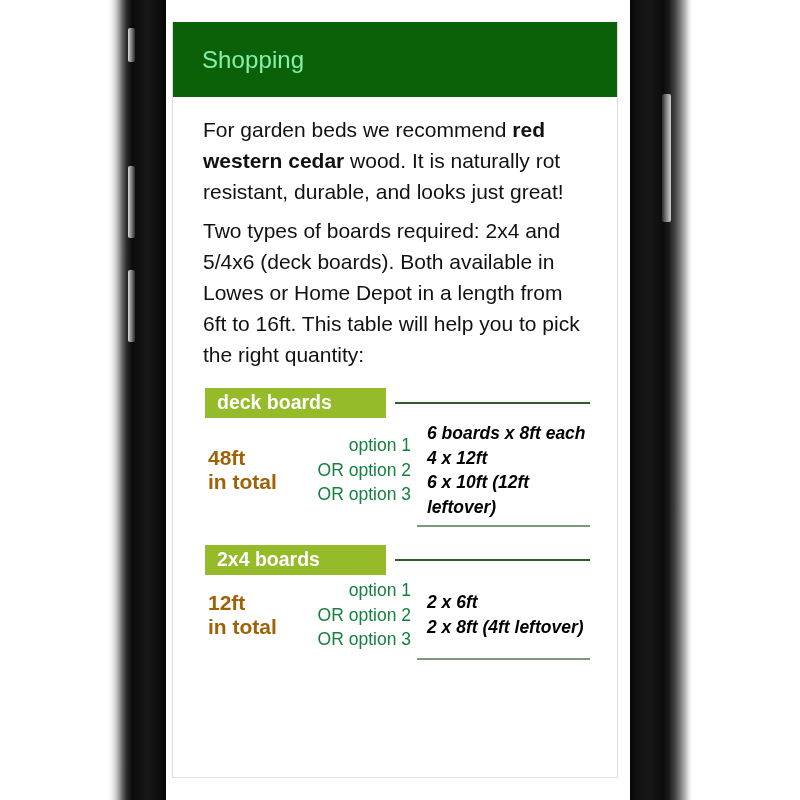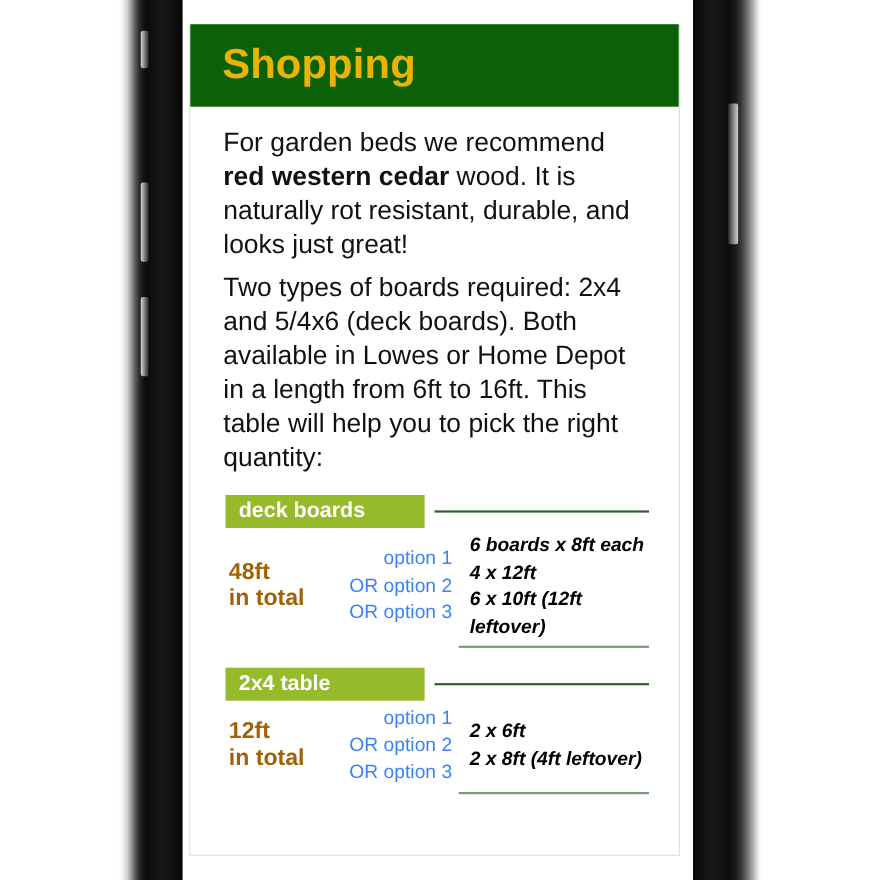--- a/index.html
+++ b/index.html
@@ -83,31 +83,31 @@
   .app-header {
     background: #0b6108;
     height: 75px;
     display: flex;
     align-items: center;
     padding: 0 0 0 29px;
     box-sizing: border-box;
   }
   .app-header h1 {
     margin: 0;
-    color: #eab308;
-    font-size: 38px;
-    font-weight: bold;
+    color: #86efac;
+    font-size: 24px;
+    font-weight: normal;
     letter-spacing: 0.1px;
   }
   .content {
     padding: 17px 27px 0 30px;
   }
   p.para {
     margin: 0 0 8px 0;
-    font-size: 24px;
+    font-size: 21px;
     line-height: 31px;
     color: #111111;
   }
   p.para.tight { margin-bottom: 3px; }
   p.para b { font-weight: bold; }
 
   
   .lumber-table {
     margin-top: 18px;
     margin-left: 2px;
@@ -145,21 +145,21 @@
     color: #a16207;
     font-size: 21px;
     font-weight: bold;
     line-height: 24px;
     padding-left: 3px;
     box-sizing: border-box;
   }
   .tbl-opts {
     width: 98px;
     text-align: right;
-    color: #3b82f6;
+    color: #15803d;
     font-size: 17.5px;
     line-height: 24.5px;
     padding-right: 4px;
   }
   .tbl-vals {
     flex: 1;
     color: #000000;
     font-size: 17.5px;
     font-weight: bold;
     line-height: 24.5px;
@@ -225,21 +225,21 @@
             <div>6 boards x 8ft each</div>
             <div>4 x 12ft</div>
             <div>6 x 10ft (12ft leftover)</div>
           </div>
         </div>
         <div class="tbl-underrule"></div>
       </div>
 
       <div class="lumber-table">
         <div class="tbl-label-row">
-          <span class="tbl-label">2x4 table</span>
+          <span class="tbl-label">2x4 boards</span>
           <span class="tbl-label-rule"></span>
         </div>
         <div class="tbl-body">
           <div class="tbl-total">
             <div>12ft</div>
             <div>in total</div>
           </div>
           <div class="tbl-opts">
             <div>option 1</div>
             <div>OR option 2</div>

